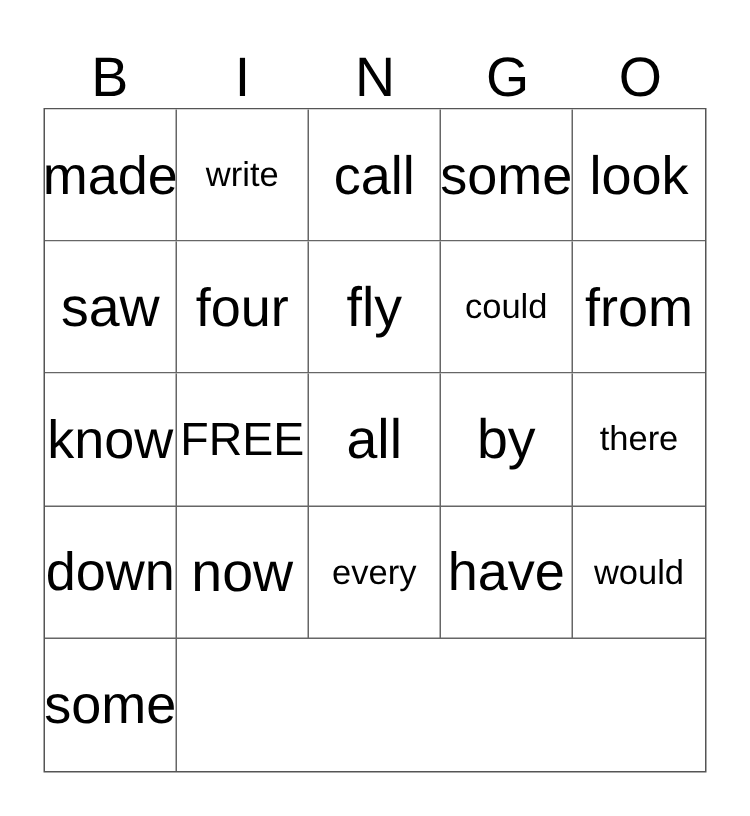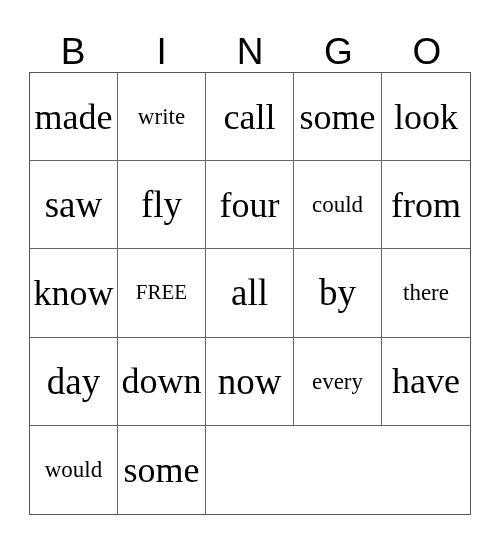--- a/index.html
+++ b/index.html
@@ -67,28 +67,27 @@
   }
   .cell:nth-child(5n) { border-right: none; }
   .cell:nth-child(n+21) { border-bottom: none; }
 
   .cell-text {
     display: block;
     line-height: 1;
     white-space: nowrap;
     text-align: center;
     color: #000000;
-    font-family: Liberation Serif, serif;
   }
   
   .len-2 .cell-text { font-size: 37px; }
   .len-3 .cell-text { font-size: 37px; }
   .len-4 .cell-text { font-size: 36px; }
   .len-5 .cell-text { font-size: 23px; }
-  .free .cell-text  { font-size: 21px; }
+  .free .cell-text  { font-size: 31px; }
 </style>
 </head>
 <body>
 
 <div id="card">
 
   <div id="header">
     <div class="header-letter">B</div>
     <div class="header-letter">I</div>
     <div class="header-letter">N</div>
@@ -110,25 +109,25 @@
     <div class="cell len-4">
         <span class="cell-text">some</span>
       </div>
     <div class="cell len-4">
         <span class="cell-text">look</span>
       </div>
 
     <div class="cell len-3">
         <span class="cell-text">saw</span>
       </div>
+    <div class="cell len-4">
+        <span class="cell-text">four</span>
+      </div>
     <div class="cell len-3">
         <span class="cell-text">fly</span>
-      </div>
-    <div class="cell len-4">
-        <span class="cell-text">four</span>
       </div>
     <div class="cell len-5">
         <span class="cell-text">could</span>
       </div>
 
     <div class="cell len-4">
         <span class="cell-text">from</span>
       </div>
     <div class="cell len-4">
         <span class="cell-text">know</span>
@@ -138,23 +137,20 @@
       </div>
     <div class="cell len-3">
         <span class="cell-text">all</span>
       </div>
     <div class="cell len-2">
         <span class="cell-text">by</span>
       </div>
 
     <div class="cell len-5">
         <span class="cell-text">there</span>
-      </div>
-    <div class="cell len-3">
-        <span class="cell-text">day</span>
       </div>
     <div class="cell len-4">
         <span class="cell-text">down</span>
       </div>
     <div class="cell len-3">
         <span class="cell-text">now</span>
       </div>
 
     <div class="cell len-5">
         <span class="cell-text">every</span>

